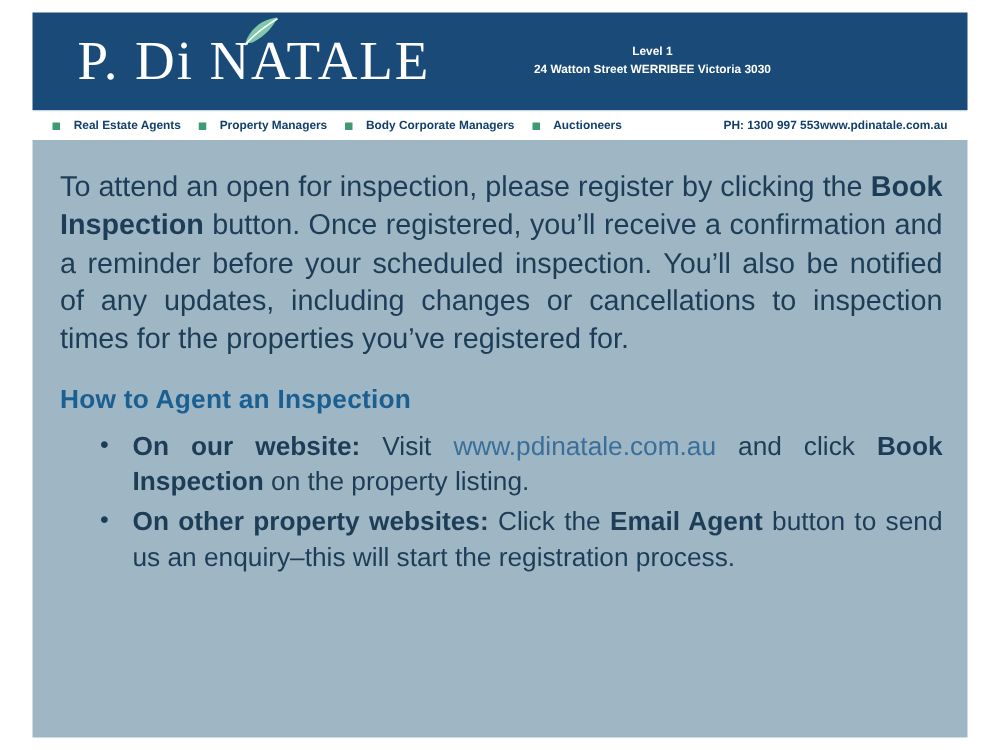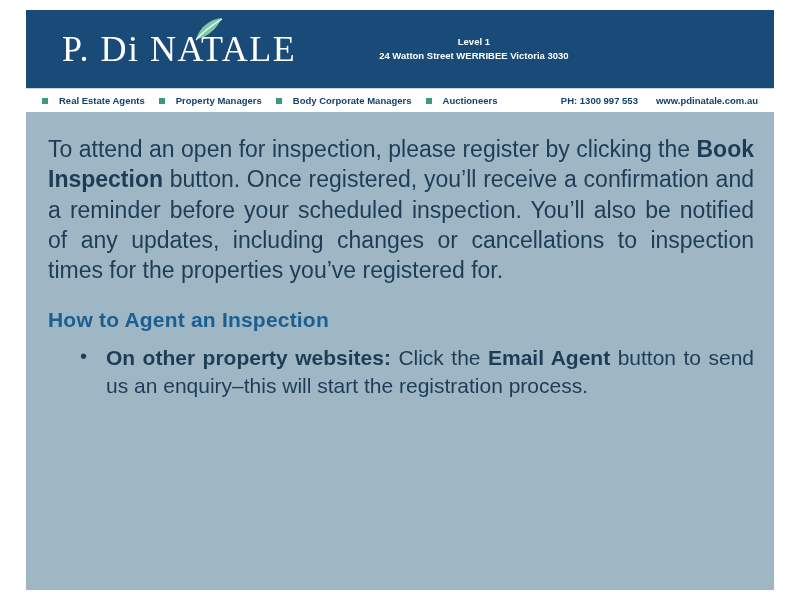--- a/index.html
+++ b/index.html
@@ -33,21 +33,21 @@
   }
   .logo-block {
     position: relative;
     margin-left: 36px;
     display: flex;
     align-items: flex-end;
   }
   .logo-text {
     color: #ffffff;
     font-family: "Liberation Serif", serif;
-    font-size: 36px;
+    font-size: 44px;
     letter-spacing: 1.5px;
     line-height: 1;
     white-space: nowrap;
   }
   .logo-leaf {
     position: absolute;
     left: 132px;
     top: -14px;
     width: 30px;
     height: 26px;
@@ -99,21 +99,20 @@
   }
   .sq {
     display: inline-block;
     width: 6px;
     height: 6px;
     background: #3e9a72;
   }
   .subbar-right {
     display: flex;
     align-items: center;
-    gap: 18px;
     color: #12406b;
     font-size: 9.5px;
     font-weight: bold;
     white-space: nowrap;
   }
 
   
   .body-panel {
     position: absolute;
     left: 26px;
@@ -213,17 +212,18 @@
     </div>
   </div>
 
   <div class="body-panel">
 
     <p class="para"><span>To attend an open for inspection, please register by clicking the </span><b>Book Inspection</b><span> button. Once registered, you’ll receive a confirmation and a reminder before your scheduled inspection. You’ll also be notified of any updates, including changes or cancellations to inspection times for the properties you’ve registered for.</span></p>
 
     <div class="subhead">How to Agent an Inspection</div>
 
     <ul class="bullets">
+      <li><b>On our website:</b><span> Visit </span><span class="link">www.pdinatale.com.au</span><span> and click </span><b>Book Inspection</b><span> on the property listing.</span></li>
       <li><b>On other property websites:</b><span> Click the </span><b>Email Agent</b><span> button to send us an enquiry–this will start the registration process.</span></li>
     </ul>
 
   </div>
 </div>
 
 </body></html>

